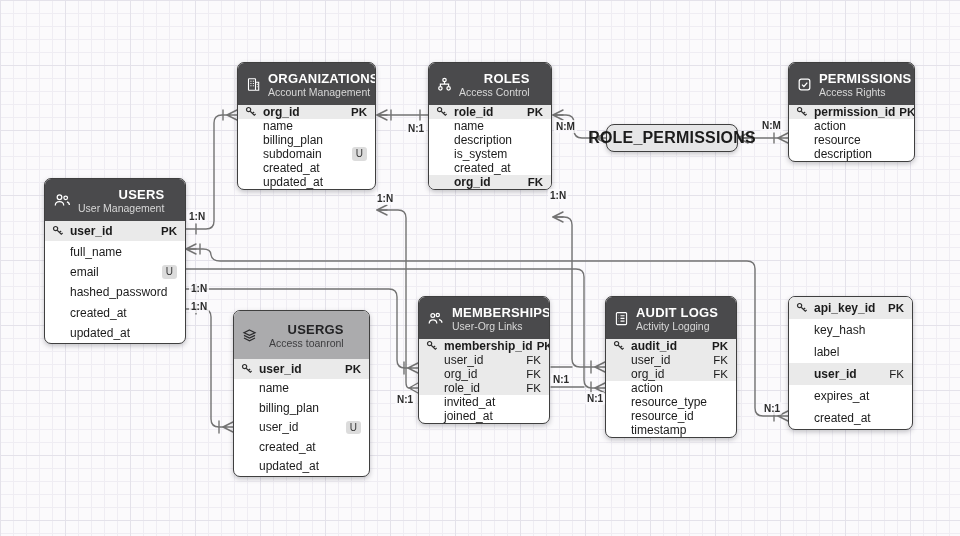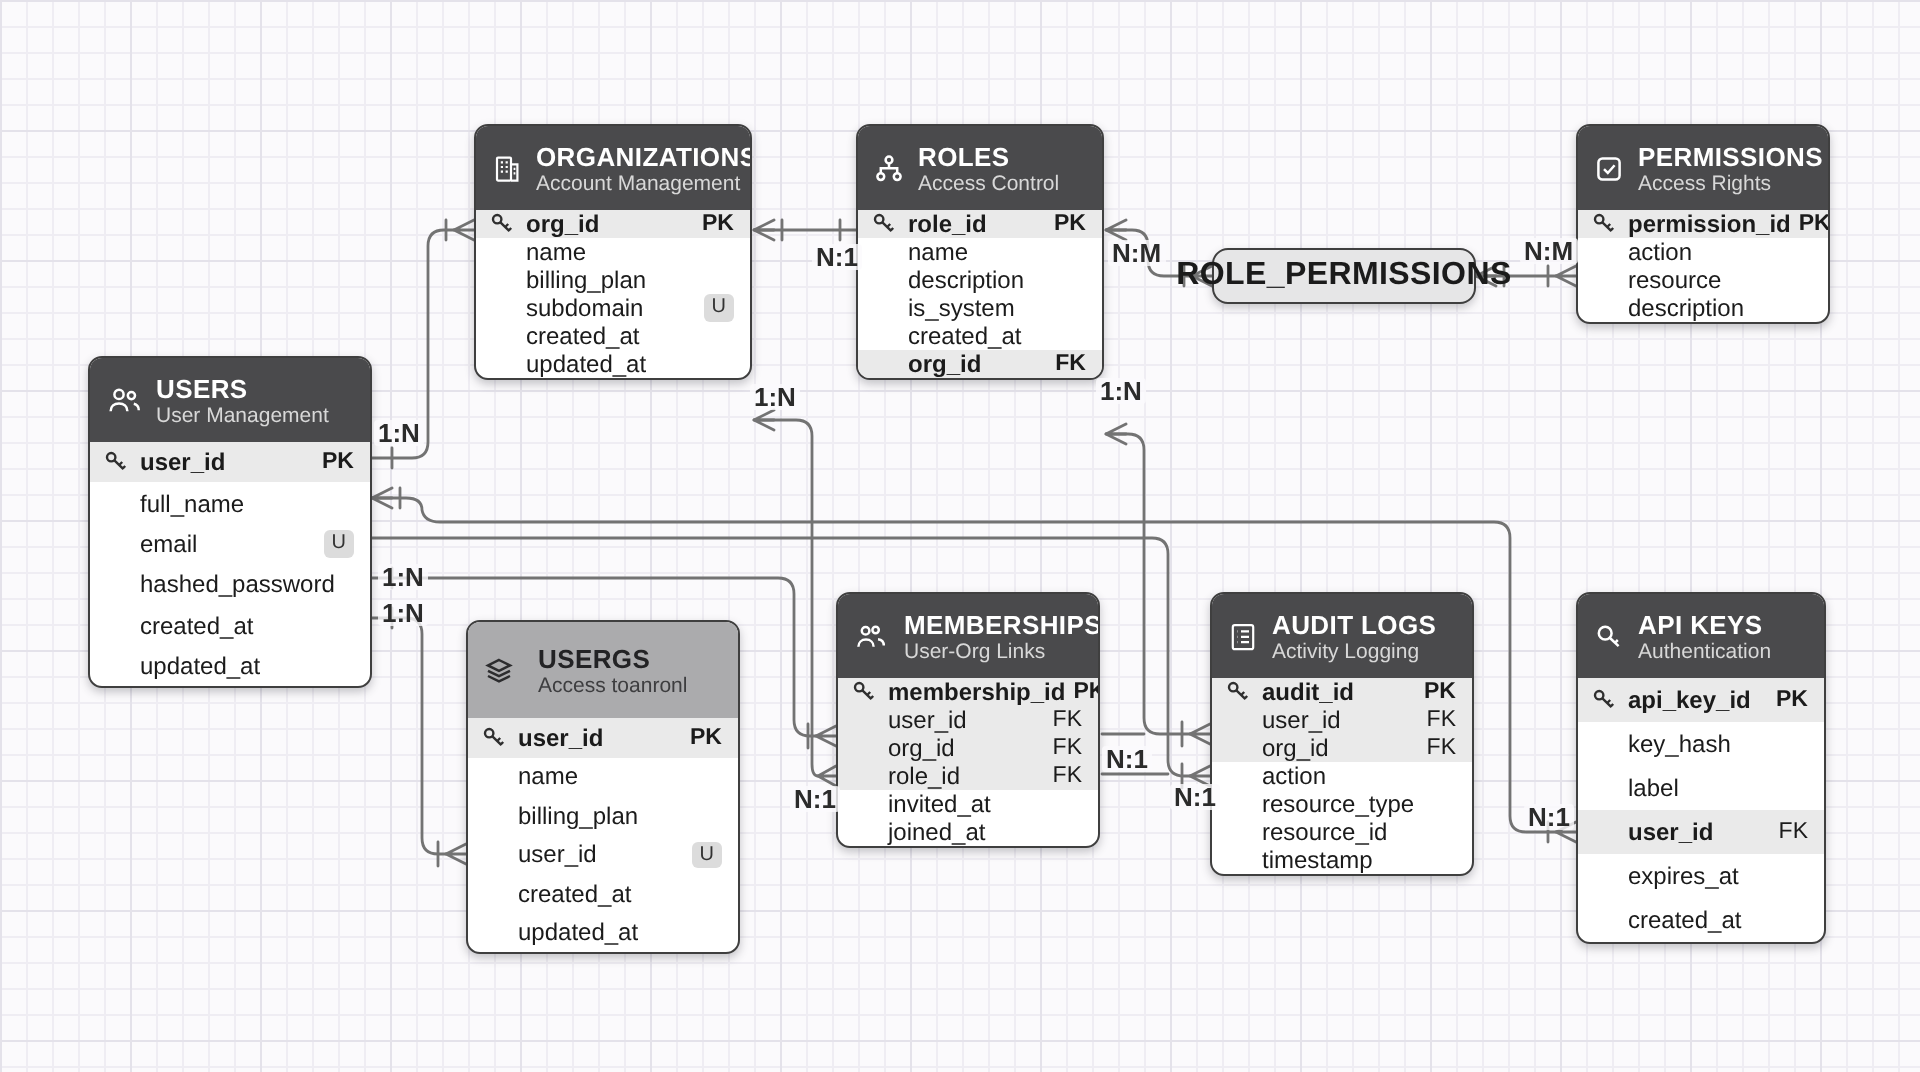--- a/index.html
+++ b/index.html
@@ -12,42 +12,42 @@
       linear-gradient(#efedf3 1px, transparent 1px),
       linear-gradient(90deg,#efedf3 1px, transparent 1px);
     background-size:65px 65px,65px 65px,13px 13px,13px 13px;}
   .wires{position:absolute;left:0;top:0;}
   .wires path{stroke:#737373;stroke-width:1.4;fill:none;stroke-linejoin:round;stroke-linecap:round;}
   .table{position:absolute;background:#ffffff;border:1.5px solid #3f3f3f;border-radius:7px;
     box-shadow:0 2px 5px rgba(50,50,60,.28);overflow:hidden;box-sizing:border-box;}
   .thead{background:#4a4a4c;color:#fff;display:flex;align-items:center;gap:7px;
     padding:4px 8px;height:42px;box-sizing:border-box;}
   .ticon{display:inline-flex;flex:none;}
-  .ttitle{font-size:13px;font-weight:bold;letter-spacing:.2px;line-height:15px;}
+  .ttitle{font-size:13px;font-weight:bold;letter-spacing:.2px;line-height:15px;text-align:right;}
   .tsub{font-size:10.5px;color:#d8d8d8;line-height:12px;}
   .t-usergs .thead{background:#ababad;color:#232325;height:48px;gap:12px;}
   .t-usergs .tsub{color:#3d3d3f;}
   .trow{display:flex;align-items:center;padding:0 8px 0 7px;gap:4px;font-size:12px;color:#1b1b1b;
     height:14px;box-sizing:border-box;}
   .t-users .trow{height:20.4px;}
   .t-usergs .trow{height:19.5px;}
   .t-api .trow{height:22px;}
   .trow.shaded{background:#eaeaea;}
   .trow.bold .fname{font-weight:bold;}
   .kslot{width:14px;flex:none;display:inline-flex;}
   .fname{white-space:nowrap;}
   .ftag{margin-left:auto;font-size:11.5px;color:#1b1b1b;}
   .ftag.pkt{font-weight:bold;}
   .ftag.fkb{font-weight:bold;}
   .badge{margin-left:auto;background:#dcdcdc;border-radius:3px;font-size:10px;
     padding:0 4px;color:#333;line-height:13.5px;}
   .junction{position:absolute;background:#e6e6e7;border:1.5px solid #3f3f3f;border-radius:8px;
     box-shadow:0 2px 4px rgba(50,50,60,.25);display:flex;align-items:center;justify-content:center;
     font-size:16px;font-weight:bold;color:#1b1b1b;box-sizing:border-box;letter-spacing:.2px;}
-  .card{position:absolute;font-size:13px;font-weight:bold;color:#2b2b2b;line-height:13px;
+  .card{position:absolute;font-size:10px;font-weight:bold;color:#2b2b2b;line-height:13px;
     background:rgba(251,250,252,.8);padding:0 2px;border-radius:2px;}
   .hsvg{stroke:#ffffff;fill:none;stroke-width:1.25;}
   .t-usergs .hsvg{stroke:#2c2c2e;}
   .keysvg{stroke:#2f2f2f;fill:none;stroke-width:1.2;}
 </style>
 </head>
 <body>
 
 <div id="stage">
 
@@ -417,32 +417,20 @@
         <span class="kslot"></span>
         <span class="fname">resource_id</span>
       </div>
     <div class="trow">
         <span class="kslot"></span>
         <span class="fname">timestamp</span>
       </div>
   </div>
 
   <div class="table t-api" style="left:788px;top:296px;width:125px;">
-    <div class="thead">
-      <span class="ticon">
-        <svg class="hsvg" width="15" height="15" viewBox="0 0 15 15">
-            <circle cx="5.6" cy="5.6" r="3.2"></circle>
-            <path d="M8 8l4.3 4.1M10.5 10.4l1.4-1.4"></path>
-          </svg>
-      </span>
-      <div>
-        <div class="ttitle">API KEYS</div>
-        <div class="tsub">Authentication</div>
-      </div>
-    </div>
     <div class="trow shaded bold">
       <span class="kslot">
           <svg class="keysvg" width="12" height="12" viewBox="0 0 12 12">
             <circle cx="3.6" cy="3.6" r="2.1"></circle>
             <path d="M5.2 5.2l4.5 4.4M7.6 7.5l1.5-1.5M9.4 9.2l1.2-1.2"></path>
           </svg>
         </span>
       <span class="fname">api_key_id</span>
       <span class="ftag pkt">PK</span>
     </div>

